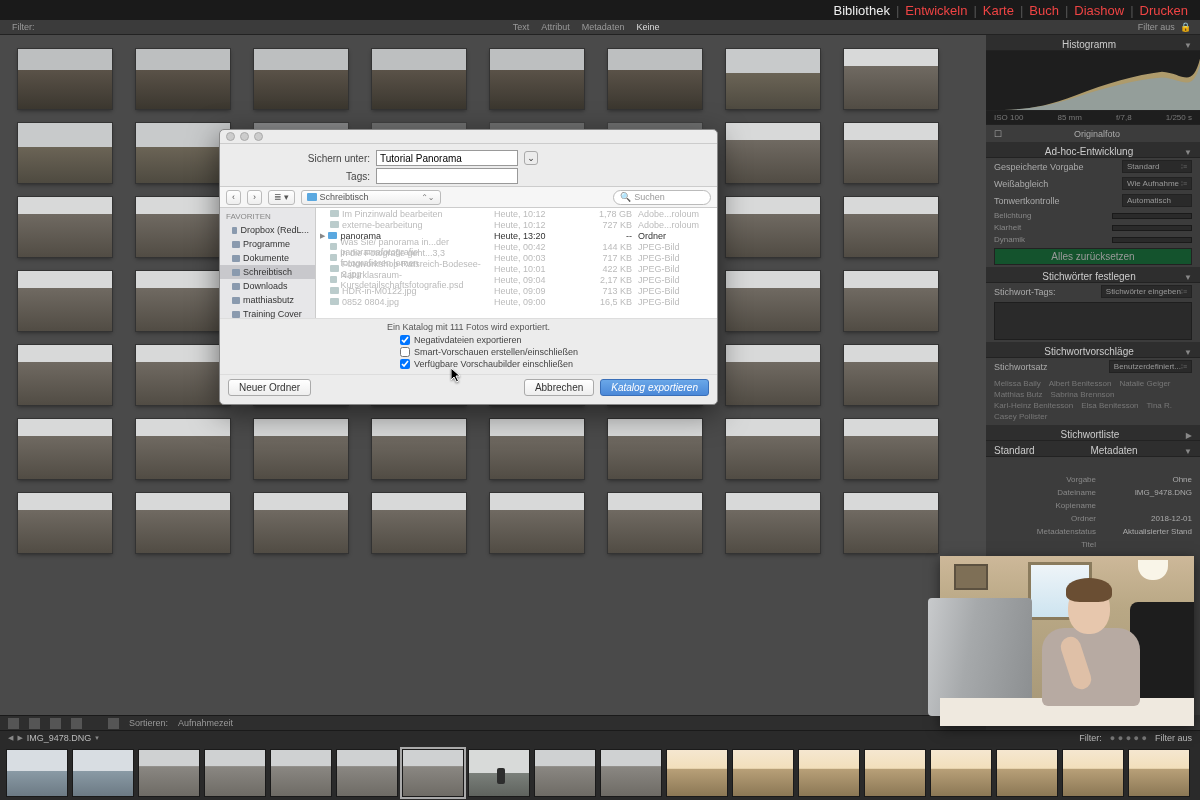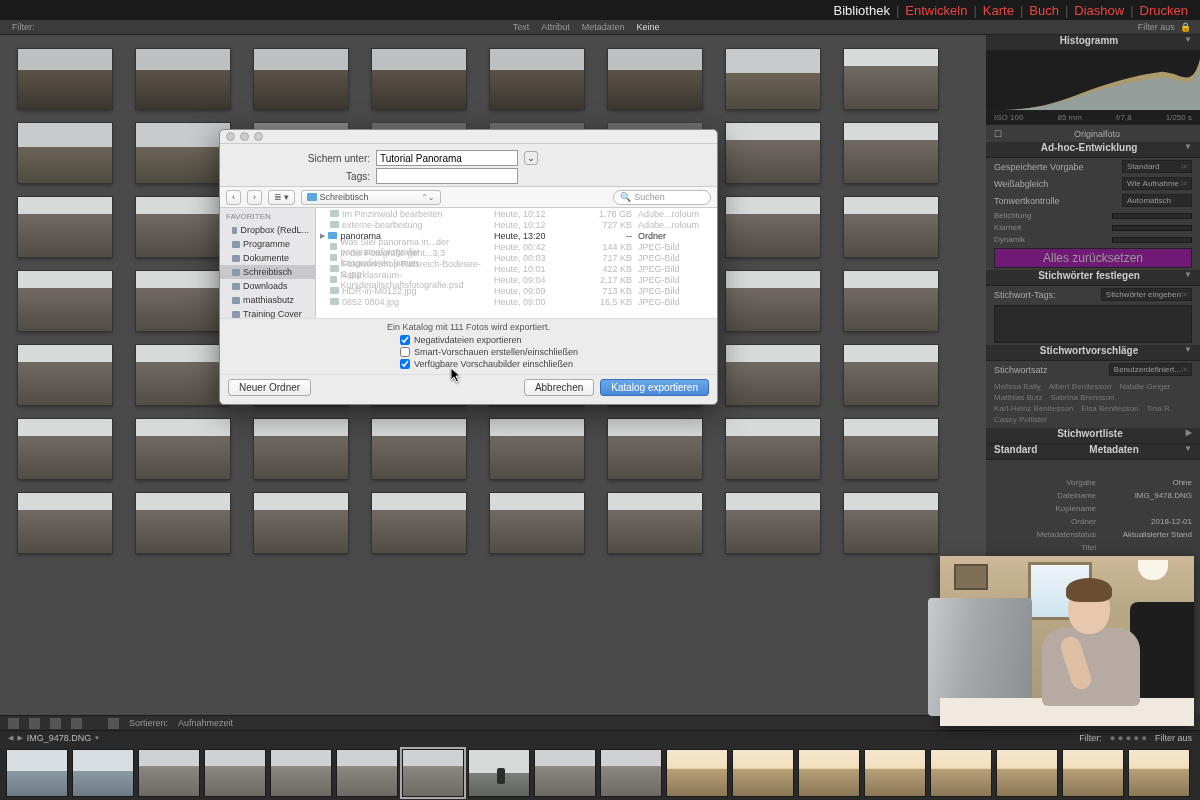--- a/index.html
+++ b/index.html
@@ -21,33 +21,33 @@
   
   .gridarea { position: absolute; top: 35px; left: 0; right: 214px; bottom: 85px; background: #4a4a4a; overflow: hidden; }
   .thumbrow { display: flex; gap: 24px; padding: 14px 18px 0 18px; flex-wrap: nowrap; }
   .thumb { width: 94px; height: 60px; background: #7a8a90; box-shadow: 0 0 0 1px #333, 0 2px 4px rgba(0,0,0,.4); position: relative; flex-shrink: 0; }
   .thumb.tree { background: linear-gradient(#bdbfc0 0%, #bdbfc0 35%, #5a5248 35%, #3b372f 100%); }
   .thumb.bare { background: linear-gradient(#d8d9d9 0%, #d8d9d9 28%, #706a62 28%, #514c44 100%); }
   .thumb.field { background: linear-gradient(#c8cacb 0%, #c8cacb 40%, #6b6456 40%, #4e4a40 100%); }
   
   
   .rightpanel { position: absolute; top: 35px; right: 0; width: 214px; bottom: 85px; background: #3c3c3c; color: #aaa; overflow: hidden; }
-  .rp-section-head { height: 16px; background: #2e2e2e; display: flex; align-items: flex-start; justify-content: space-between; padding: 0 8px; font-size: 10px; color: #ccc; border-bottom: 1px solid #222; font-weight: bold; }
+  .rp-section-head { height: 16px; background: #2e2e2e; display: flex; align-items: flex-end; justify-content: space-between; padding: 0 8px; font-size: 10px; color: #ccc; border-bottom: 1px solid #222; }
   .rp-section-head .tri { font-size: 8px; color: #888; }
   .histogram { height: 60px; background: #1e1e1e; position: relative; margin: 0; border-bottom: 1px solid #222; }
   .histogram svg { width: 100%; height: 100%; }
   .histoline { display: flex; justify-content: space-between; padding: 2px 8px; font-size: 8px; color: #777; background: #1e1e1e; border-bottom: 1px solid #222; }
   .rp-row { display: flex; align-items: center; justify-content: space-between; padding: 2px 8px; font-size: 9px; height: 17px; }
   .rp-row .label { color: #aaa; }
   .rp-row .ctrl { background: #2a2a2a; color: #999; padding: 1px 4px; font-size: 8px; min-width: 70px; text-align: left; border: 1px solid #222; display: flex; align-items: center; justify-content: space-between; }
   .rp-row .ctrl .dd { font-size: 7px; color: #666; }
   .rp-minisliders { padding: 2px 8px; display: flex; flex-direction: column; gap: 3px; }
   .rp-minisliders .srow { display: flex; align-items: center; justify-content: space-between; font-size: 8px; color: #888; }
   .rp-minisliders .srow .bar { width: 80px; height: 6px; background: #2a2a2a; border: 1px solid #1a1a1a; }
-  .rp-btn { background: #701a75; border: 1px solid #222; color: #999; font-size: 12px; padding: 2px 6px; margin: 2px 8px; text-align: center; }
+  .rp-btn { background: #14532d; border: 1px solid #222; color: #999; font-size: 10px; padding: 2px 6px; margin: 2px 8px; text-align: center; }
   .rp-keywords { padding: 4px 8px; display: flex; flex-wrap: wrap; gap: 2px 8px; font-size: 8px; color: #777; }
   .rp-meta { padding: 16px 8px; margin-left: 32px; }
   .rp-meta .mrow { display: flex; justify-content: space-between; font-size: 8px; padding: 2px 0; color: #aaa; }
   .rp-meta .mrow .ml { color: #888; text-align: right; width: 70px; }
   
   
   .toolbar { position: absolute; left: 0; right: 214px; bottom: 70px; height: 15px; background: #2e2e2e; display: flex; align-items: center; padding: 0 8px; gap: 10px; font-size: 9px; color: #999; border-top: 1px solid #1a1a1a; }
   .toolbar .ico { width: 11px; height: 11px; background: #555; display: inline-block; }
   
   .infoline { position: absolute; left: 0; right: 0; bottom: 55px; height: 15px; background: #2a2a2a; display: flex; align-items: center; padding: 0 8px; font-size: 9px; color: #bbb; border-top: 1px solid #1a1a1a; }
@@ -98,21 +98,21 @@
   .dialog .filelist .frow .tri { font-size: 7px; color: #888; margin-left: -10px; }
   .dialog .filelist .frow .c2 { width: 92px; }
   .dialog .filelist .frow .c3 { width: 52px; text-align: right; padding-right: 6px; }
   .dialog .filelist .frow .c4 { flex: 1; }
   .dialog .info   { text-align: center; font-size: 9px; color: #555; padding: 3px 0 2px; border-top: 1px solid #ddd; }
   .dialog .checks { padding: 0 0 4px 180px; }
   .dialog .checks label { display: flex; align-items: center; gap: 4px; font-size: 9px; color: #444; height: 12px; }
   .dialog .checks input { width: 10px; height: 10px; }
   .dialog .footer { display: flex; align-items: center; padding: 4px 8px 8px; gap: 6px; border-top: 1px solid #ddd; }
   .dialog .footer .btn { height: 17px; border: 1px solid #aaa; border-radius: 3px; background: linear-gradient(#fff,#eee); padding: 0 10px; font-size: 10px; display: flex; align-items: center; color: #333; }
-  .dialog .footer .btn.pri { background: linear-gradient(#6aa7e8,#4a88d8); color: #fff; border-color: #3a6fb8; }
+  .dialog .footer .btn.pri { background: linear-gradient(#6aa7e8,#4a88d8); color: #fff; border-color: #3a6fb8; font-style: italic; }
   .dialog .footer .spacer { flex: 1; }
   .cursor { position: absolute; width: 12px; height: 16px; pointer-events: none; }
   .cursor svg { width: 100%; height: 100%; filter: drop-shadow(0 1px 1px rgba(0,0,0,.5)); }
   
   
   .webcam { position: absolute; right: 6px; bottom: 74px; width: 254px; height: 170px; background: #817868; box-shadow: 0 3px 12px rgba(0,0,0,.5); }
   .webcam .room { position: absolute; inset: 0; background: linear-gradient(180deg,#cdb899 0%, #b9a885 30%, #a59676 100%); }
   .webcam .window { position: absolute; left: 88px; top: 6px; width: 64px; height: 58px; background: linear-gradient(#eef4f8,#cde4f0); border: 3px solid #8a7b5d; }
   .webcam .lamp { position: absolute; right: 26px; top: 4px; width: 30px; height: 20px; background: #f9f5e8; border-radius: 0 0 14px 14px; }
   .webcam .frame { position: absolute; left: 14px; top: 8px; width: 34px; height: 26px; background: #7e6f56; border: 2px solid #5c5140; }

